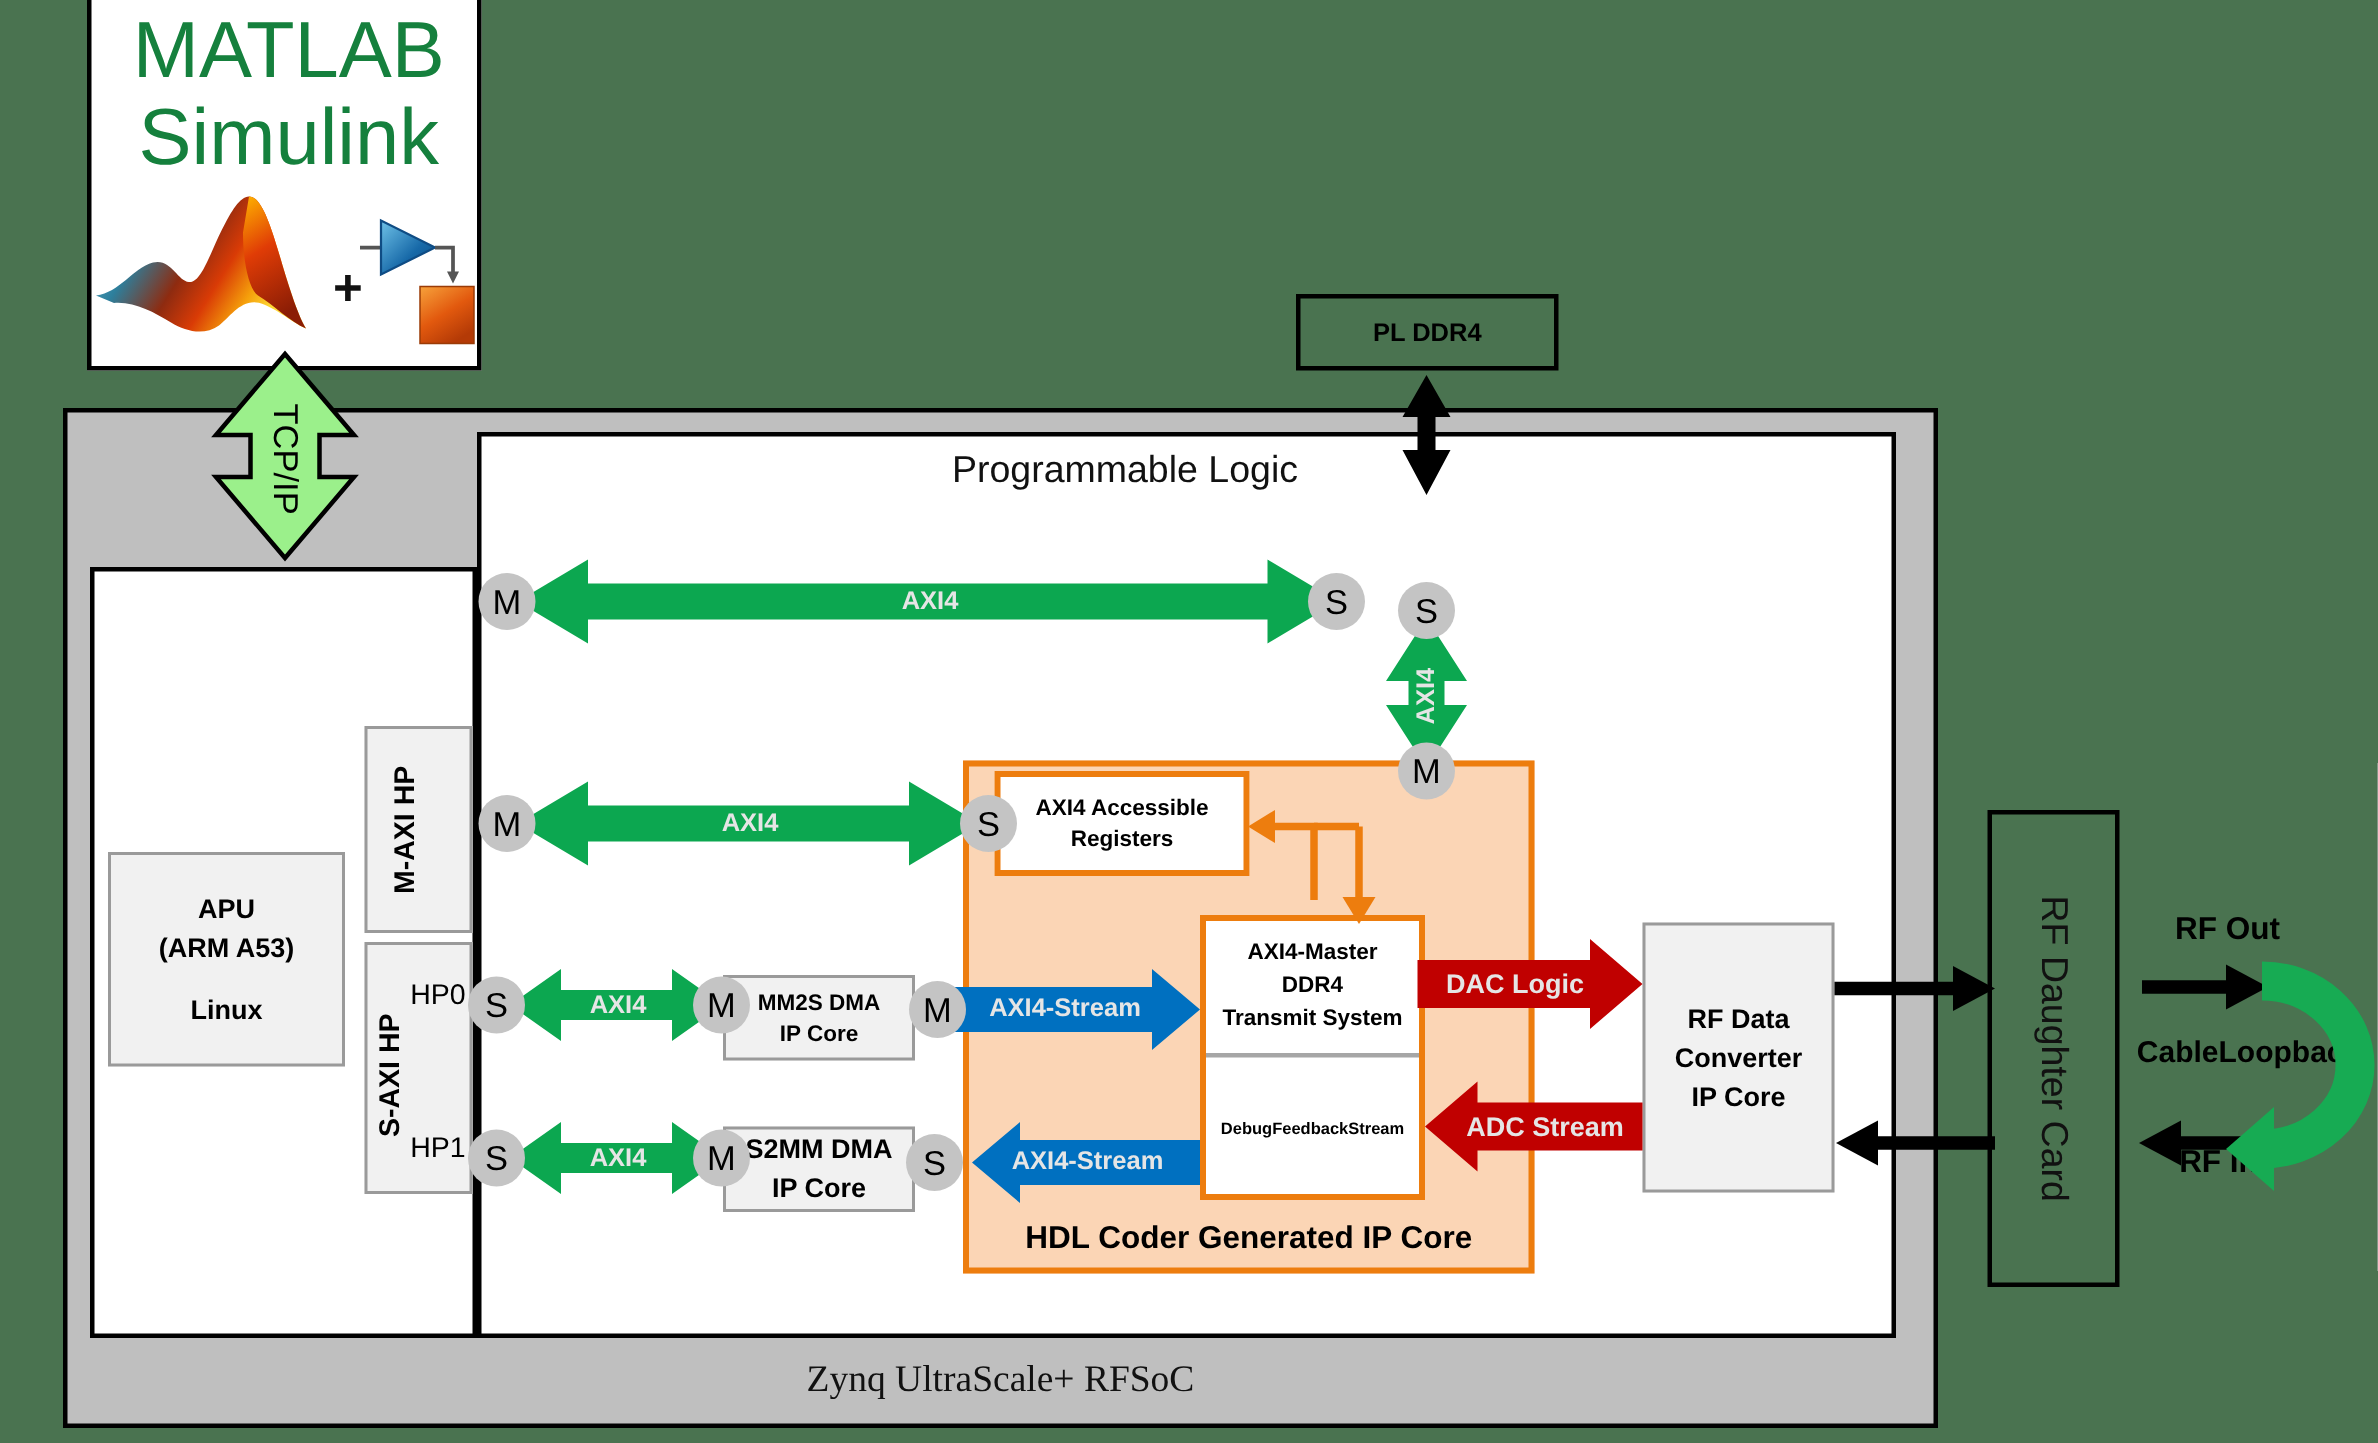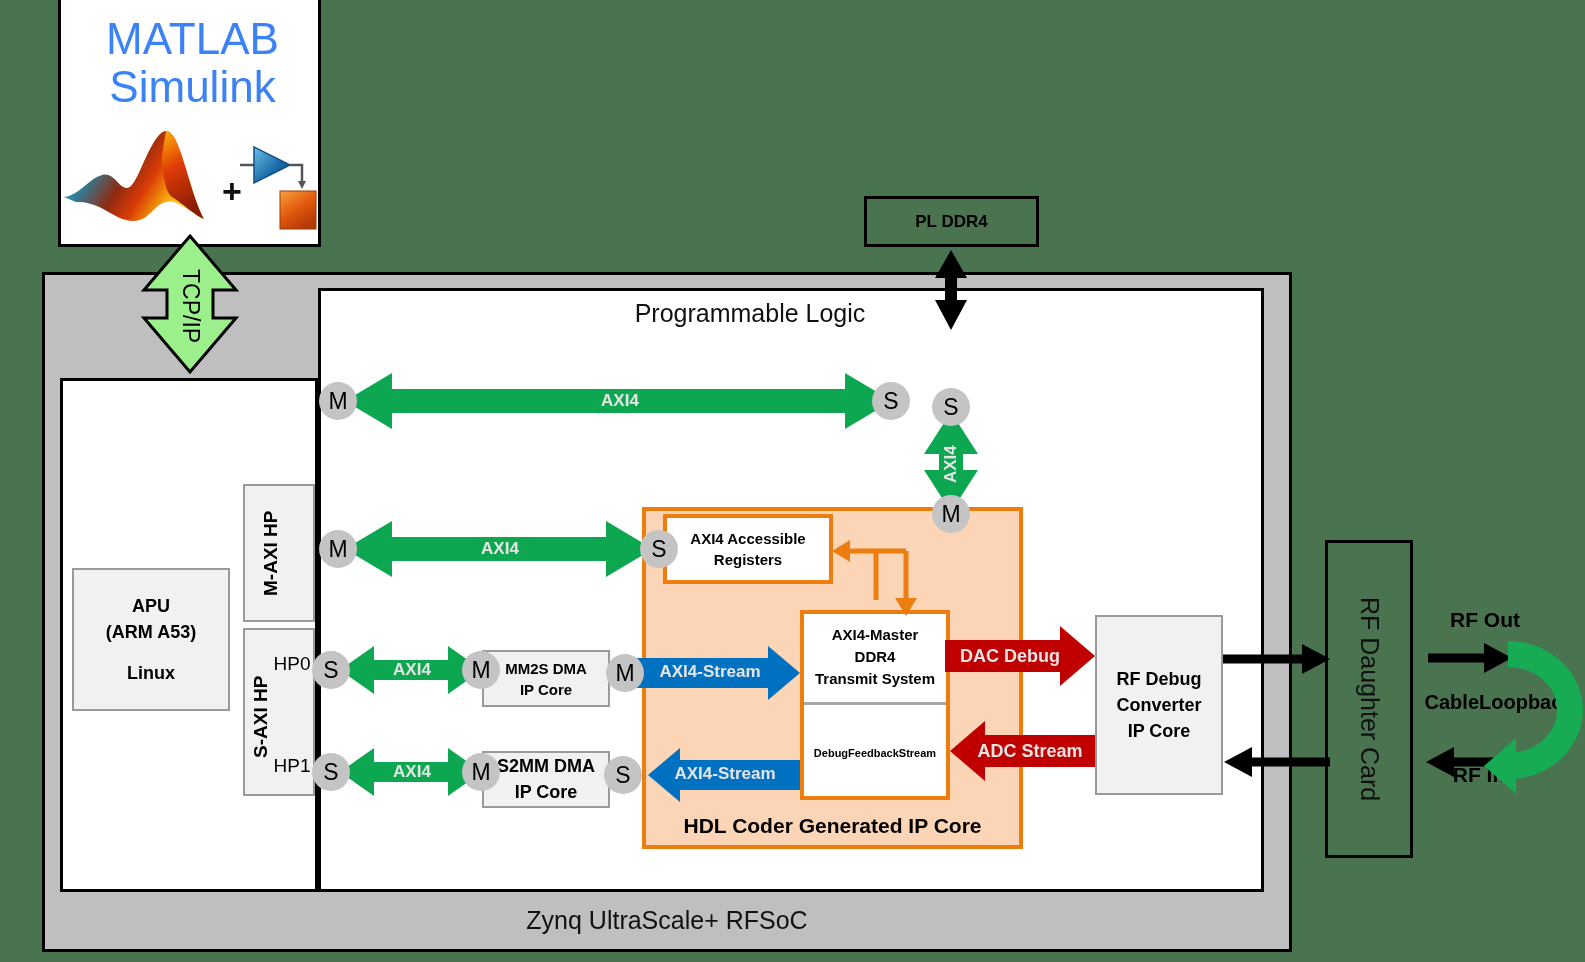--- a/index.html
+++ b/index.html
@@ -15,21 +15,21 @@
 
   
   .box-white{background:#ffffff;border:3px solid #000;}
   .box-gray{background:#f1f1f1;border:2px solid #9a9a9a;}
   .box-soc{background:#bfbfbf;border:3px solid #000;}
   .box-outline{background:transparent;border:3px solid #000;}
 
   .ctr{display:flex;align-items:center;justify-content:center;text-align:center;}
   .t-title{font-size:25px;color:#111;}
   .t-bold{font-weight:bold;color:#000;text-align:center;}
-  .t-matlab{font-size:44px;color:#3b82f6;line-height:1.08;}
+  .t-matlab{font-size:53px;color:#15803d;line-height:1.08;}
 
   
   .vert-up{writing-mode:vertical-rl;transform:rotate(180deg);}
   .vert-dn{writing-mode:vertical-rl;}
 
   
   .port{
     width:38px;height:38px;border-radius:50%;
     background:#c4c4c4;color:#000;font-size:23px;
     display:flex;align-items:center;justify-content:center;
@@ -103,21 +103,21 @@
         <polygon points="192,22 192,58 228,40" fill="url(#tri)" stroke="#0f4c84" stroke-width="1.5"></polygon>
         <path d="M228 40 L 240 40 L 240 58" fill="none" stroke="#555" stroke-width="2.5"></path>
         <polygon points="236,56 244,56 240,64" fill="#555"></polygon>
       </g>
       <rect x="218" y="66" width="36" height="38" fill="url(#sq)" stroke="#9a3b06" stroke-width="1"></rect>
     </svg>
   </div>
 
   <div class="abs box-soc" style="left:42px;top:272px;width:1250px;height:680px;"></div>
 
-  <div class="abs ctr t-title" style="left:42px;top:895px;width:1250px;height:50px;">Zynq UltraScale+ RFSoC</div>
+  <div class="abs ctr t-title" style="left:42px;top:895px;width:1250px;height:50px;font-family:Liberation Serif, serif;">Zynq UltraScale+ RFSoC</div>
 
   <div class="abs box-white" style="left:60px;top:378px;width:258px;height:514px;"></div>
 
   <div class="abs box-gray ctr t-bold" style="left:72px;top:568px;width:158px;height:143px;font-size:18px;flex-direction:column;line-height:1.45;">
     <div>APU</div>
     <div>(ARM A53)</div>
     <div style="height:14px"></div>
     <div>Linux</div>
   </div>
 
@@ -159,21 +159,21 @@
   <div class="abs box-gray ctr t-bold" style="left:482px;top:650px;width:128px;height:57px;font-size:15px;flex-direction:column;line-height:1.4;">
     <div>MM2S DMA</div>
     <div>IP Core</div>
   </div>
   <div class="abs box-gray ctr t-bold" style="left:482px;top:751px;width:128px;height:57px;font-size:18px;flex-direction:column;line-height:1.4;">
     <div>S2MM DMA</div>
     <div>IP Core</div>
   </div>
 
   <div class="abs box-gray ctr t-bold" style="left:1095px;top:615px;width:128px;height:180px;font-size:18px;flex-direction:column;line-height:1.45;">
-    <div>RF Debug</div>
+    <div>RF Data</div>
     <div>Converter</div>
     <div>IP Core</div>
   </div>
 
   <div class="abs box-outline" style="left:1325px;top:540px;width:88px;height:318px;"></div>
   <div class="abs ctr t-title vert-dn" style="left:1325px;top:540px;width:88px;height:318px;font-size:25px;">RF Daughter Card</div>
 
   <div class="abs ctr t-bold" style="left:1430px;top:605px;width:110px;height:30px;font-size:21px;color:#000;">RF Out</div>
   <div class="abs ctr t-bold" style="left:1424px;top:760px;width:110px;height:30px;font-size:21px;color:#000;">RF In</div>
   <div class="abs ctr t-bold" style="left:1440px;top:672px;width:118px;height:60px;font-size:20px;color:#000;flex-direction:row;line-height:1.3;">
@@ -281,21 +281,21 @@
   <div class="alabel" style="left:450px;top:538px;width:100px;height:22px;">AXI4</div>
 
   <div class="alabel" style="left:362px;top:659px;width:100px;height:22px;">AXI4</div>
 
   <div class="alabel" style="left:362px;top:761px;width:100px;height:22px;">AXI4</div>
 
   <div class="alabel" style="left:645px;top:661px;width:130px;height:22px;">AXI4-Stream</div>
 
   <div class="alabel" style="left:660px;top:763px;width:130px;height:22px;">AXI4-Stream</div>
 
-  <div class="alabel" style="left:955px;top:644px;width:110px;height:24px;font-size:18px;">DAC  Debug</div>
+  <div class="alabel" style="left:955px;top:644px;width:110px;height:24px;font-size:18px;">DAC  Logic</div>
 
   <div class="alabel" style="left:975px;top:739px;width:110px;height:24px;font-size:18px;">ADC  Stream</div>
 
   <div class="alabel" style="left:177px;top:262px;width:26px;height:88px;color:#000;font-size:23px;font-weight:normal;
               writing-mode:vertical-rl;">TCP/IP</div>
 
   <div class="abs port" style="left:319px;top:382px;">M</div>
   <div class="abs port" style="left:319px;top:530px;">M</div>
   <div class="abs port" style="left:312px;top:651px;">S</div>
   <div class="abs port" style="left:312px;top:753px;">S</div>

